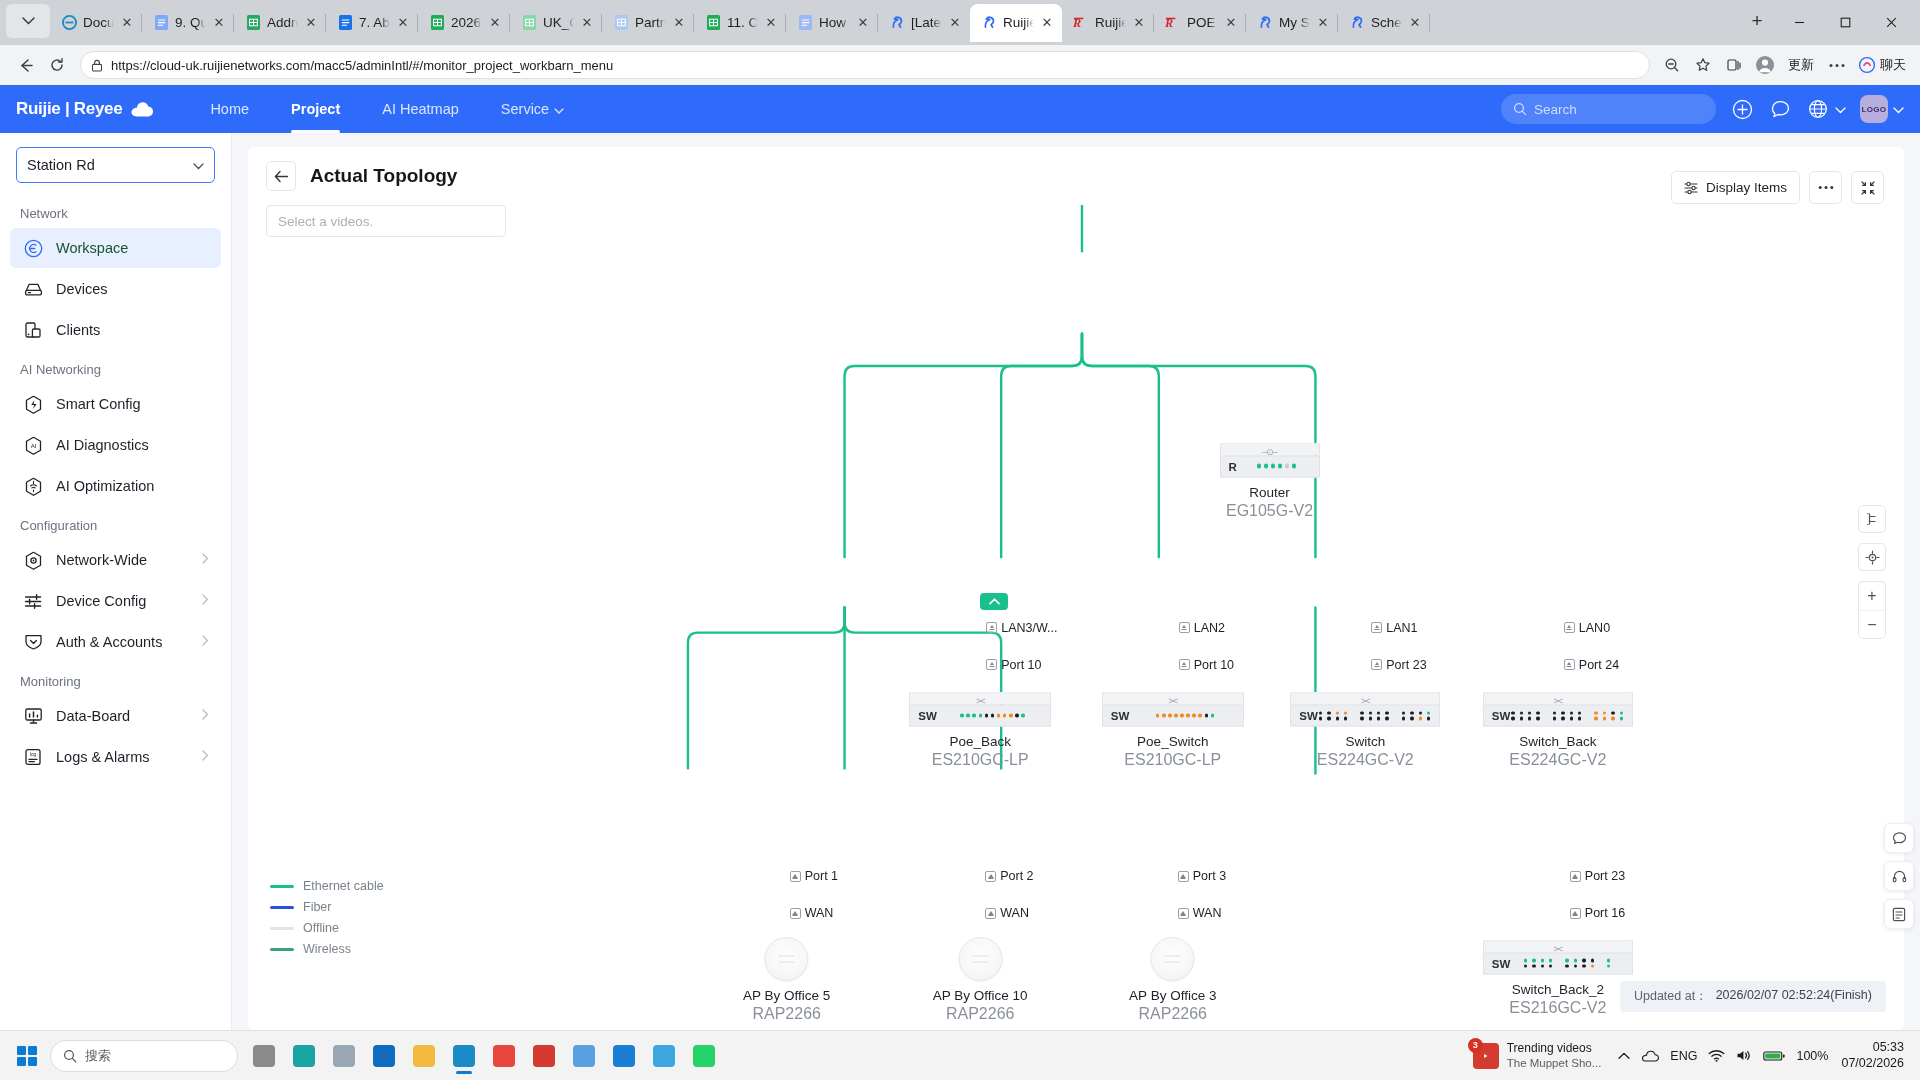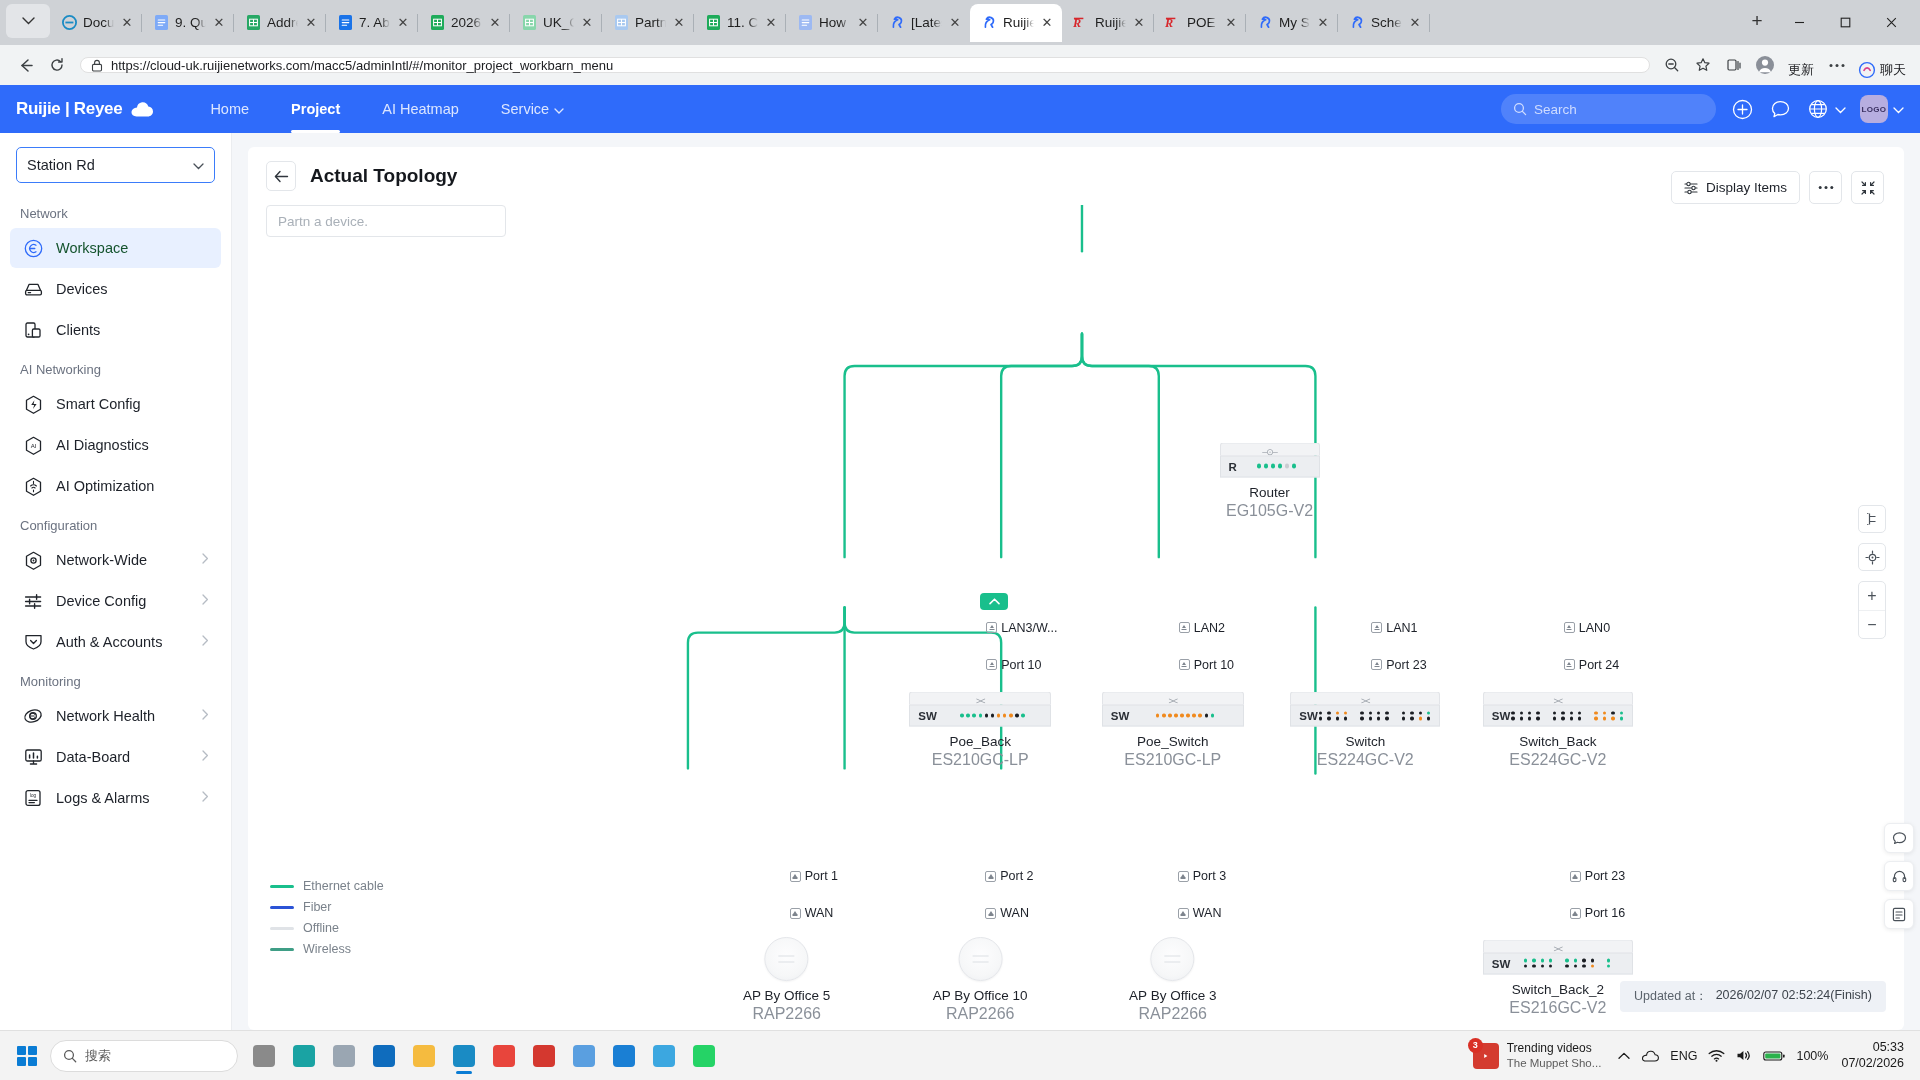--- a/index.html
+++ b/index.html
@@ -39,25 +39,25 @@
   .tab.active::after,.tab.pre-active::after{display:none;}
   .newtab{width:30px;height:30px;margin:0 4px 4px 4px;display:flex;align-items:center;justify-content:center;font-size:19px;color:#333;flex:0 0 auto;}
   .win-controls{display:flex;align-items:center;margin-left:auto;flex:0 0 auto;align-self:flex-start;height:45px;}
   .win-controls div{width:46px;height:32px;display:flex;align-items:center;justify-content:center;font-size:13px;color:#222;}
 
   .browser-toolbar{
     height:40px;background:#f1f3f4;display:flex;align-items:center;gap:2px;padding:0 10px;
   }
   .nav-ico{width:30px;height:30px;border-radius:50%;display:flex;align-items:center;justify-content:center;color:#3c4043;font-size:16px;}
   .omnibox{
-    flex:1 1 auto;height:16px;background:#fff;border-radius:14px;display:flex;align-items:center;
+    flex:1 1 auto;height:28px;background:#fff;border-radius:14px;display:flex;align-items:center;
     gap:8px;padding:0 10px;margin:0 6px;border:1px solid #e0e0e0;
   }
   .omnibox .url{font-size:13px;color:#202124;white-space:nowrap;overflow:hidden;}
-  .tb-right{display:flex;align-items:flex-end;gap:3px;}
+  .tb-right{display:flex;align-items:center;gap:3px;}
   .tb-right .ico{width:28px;height:28px;display:flex;align-items:center;justify-content:center;color:#3c4043;font-size:14px;}
   .update-pill{font-size:13px;color:#202124;padding:0 6px;}
   .chat-pill{display:flex;align-items:center;gap:4px;font-size:13px;color:#202124;padding:0 4px;}
 
   
   .app-header{
     height:48px;background:#2f6bfa;display:flex;align-items:center;padding:0 16px;color:#fff;
   }
   .brand{display:flex;align-items:center;gap:7px;margin-right:34px;}
   .brand-text{font-size:17px;font-weight:700;letter-spacing:-.3px;white-space:nowrap;}
@@ -659,33 +659,20 @@
             </svg>
           </span>
           <span>Auth &amp; Accounts</span>
           <span class="side-caret"><svg width="7" height="11" viewBox="0 0 7 11">
               <path d="M1 1l4.4 4.5L1 10" stroke="#b6bcc4" stroke-width="1.3" fill="none" stroke-linecap="round" stroke-linejoin="round"></path>
             </svg></span>
         </div>
         <div class="side-group">Monitoring</div>
         <div class="side-item">
           <span class="side-ico">
-            <svg width="20" height="18" viewBox="0 0 20 18">
-              <ellipse cx="10" cy="9" rx="8.4" ry="5.8" transform="rotate(-20 10 9)" stroke="#20242a" stroke-width="1.3" fill="none"></ellipse>
-              <circle cx="10" cy="9" r="3.3" stroke="#20242a" stroke-width="1.3" fill="none"></circle>
-              <path d="M12 7.4a2.8 2.8 0 1 0 0 3.2M8.4 9h2.8" stroke="#20242a" stroke-width="1.1" fill="none" stroke-linecap="round"></path>
-            </svg>
-          </span>
-          <span>Network Health</span>
-          <span class="side-caret"><svg width="7" height="11" viewBox="0 0 7 11">
-              <path d="M1 1l4.4 4.5L1 10" stroke="#b6bcc4" stroke-width="1.3" fill="none" stroke-linecap="round" stroke-linejoin="round"></path>
-            </svg></span>
-        </div>
-        <div class="side-item">
-          <span class="side-ico">
             <svg width="19" height="18" viewBox="0 0 19 18">
               <rect x="1.8" y="2" width="15.4" height="11" rx="1.6" stroke="#20242a" stroke-width="1.3" fill="none"></rect>
               <path d="M5.6 10V7M9.5 10V5M13.4 10V8.2" stroke="#20242a" stroke-width="1.5" stroke-linecap="round"></path>
               <path d="M9.5 13v3M6.4 16h6.2" stroke="#20242a" stroke-width="1.3" stroke-linecap="round"></path>
             </svg>
           </span>
           <span>Data-Board</span>
           <span class="side-caret"><svg width="7" height="11" viewBox="0 0 7 11">
               <path d="M1 1l4.4 4.5L1 10" stroke="#b6bcc4" stroke-width="1.3" fill="none" stroke-linecap="round" stroke-linejoin="round"></path>
             </svg></span>
@@ -713,21 +700,21 @@
         <div class="back-btn">
           <svg width="15" height="13" viewBox="0 0 15 13">
               <path d="M6 1.5L1.5 6.5 6 11.5" stroke="#30363d" stroke-width="1.4" fill="none" stroke-linecap="round" stroke-linejoin="round"></path>
               <path d="M1.5 6.5h12" stroke="#30363d" stroke-width="1.4" stroke-linecap="round"></path>
             </svg>
         </div>
         <div class="panel-title">Actual Topology</div>
       </div>
 
       <div class="device-select">
-        <span>Partn a device.</span>
+        <span>Select a videos.</span>
       </div>
 
       <div class="panel-tools">
         <div class="tool-btn">
           <svg width="15" height="14" viewBox="0 0 15 14">
             <path d="M1 3h12M1 7h12M1 11h12" stroke="#30363d" stroke-width="1.2" stroke-linecap="round"></path>
             <circle cx="4.5" cy="3" r="1.7" fill="#fff" stroke="#30363d" stroke-width="1.1"></circle>
             <circle cx="9.5" cy="7" r="1.7" fill="#fff" stroke="#30363d" stroke-width="1.1"></circle>
             <circle cx="5.5" cy="11" r="1.7" fill="#fff" stroke="#30363d" stroke-width="1.1"></circle>
           </svg>

